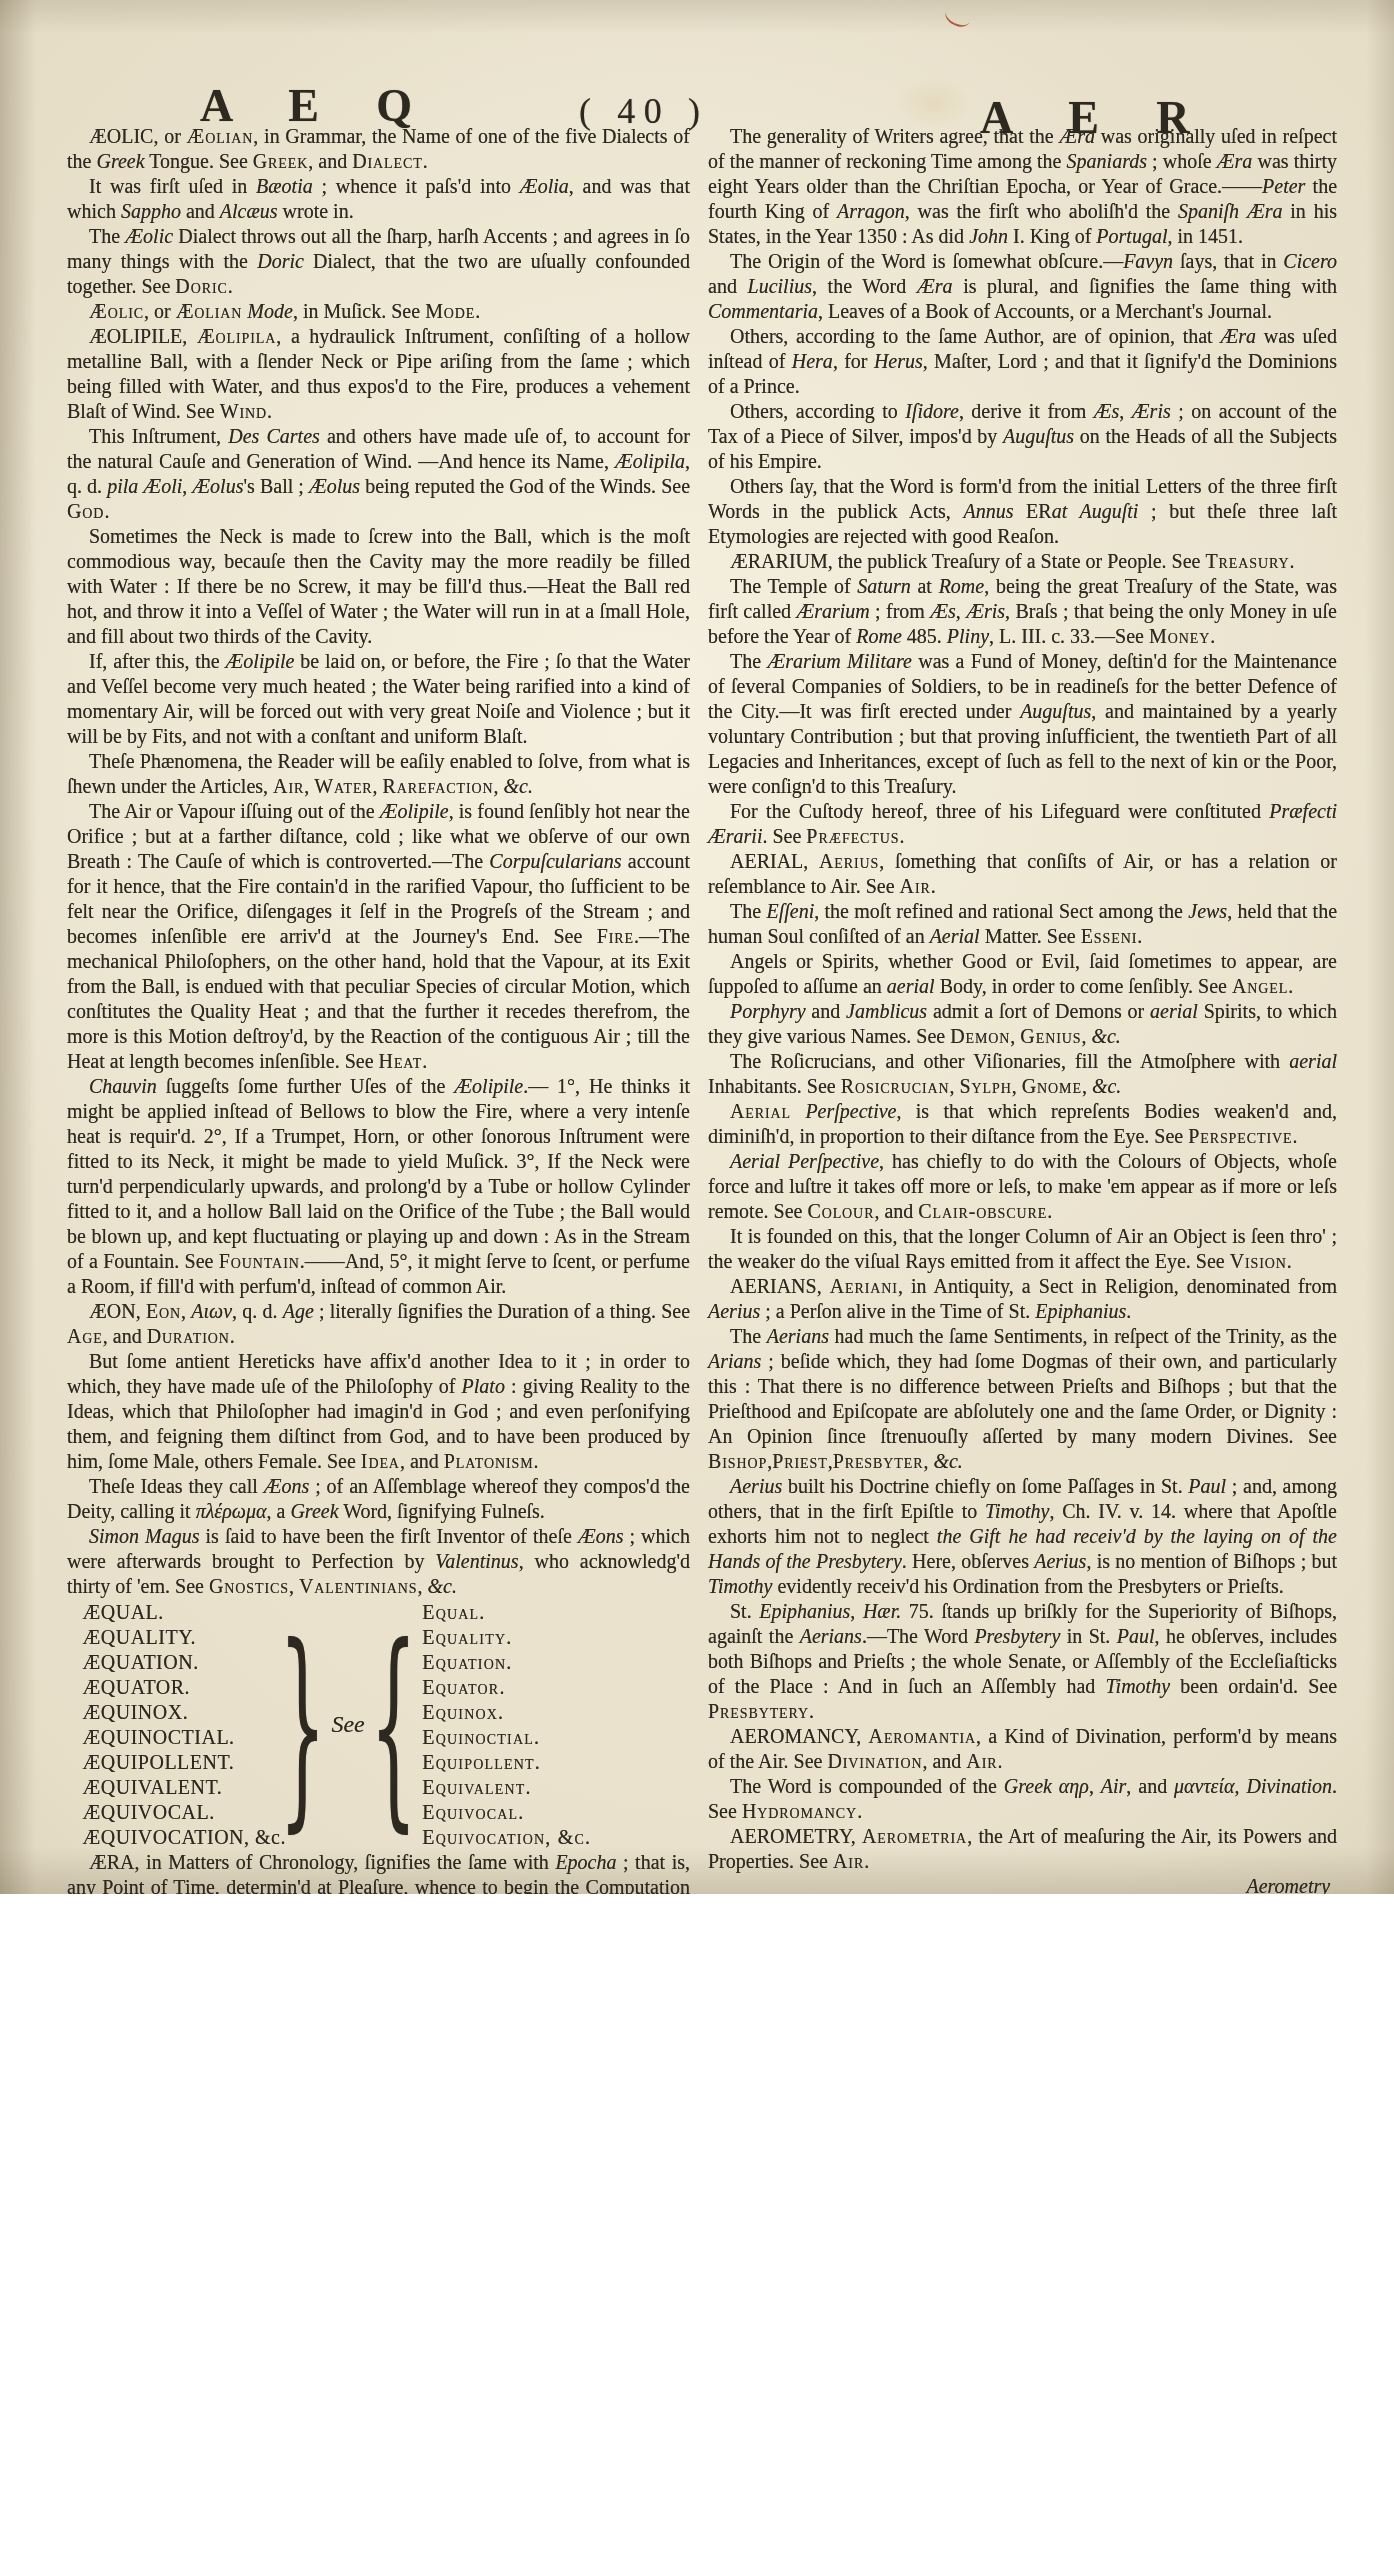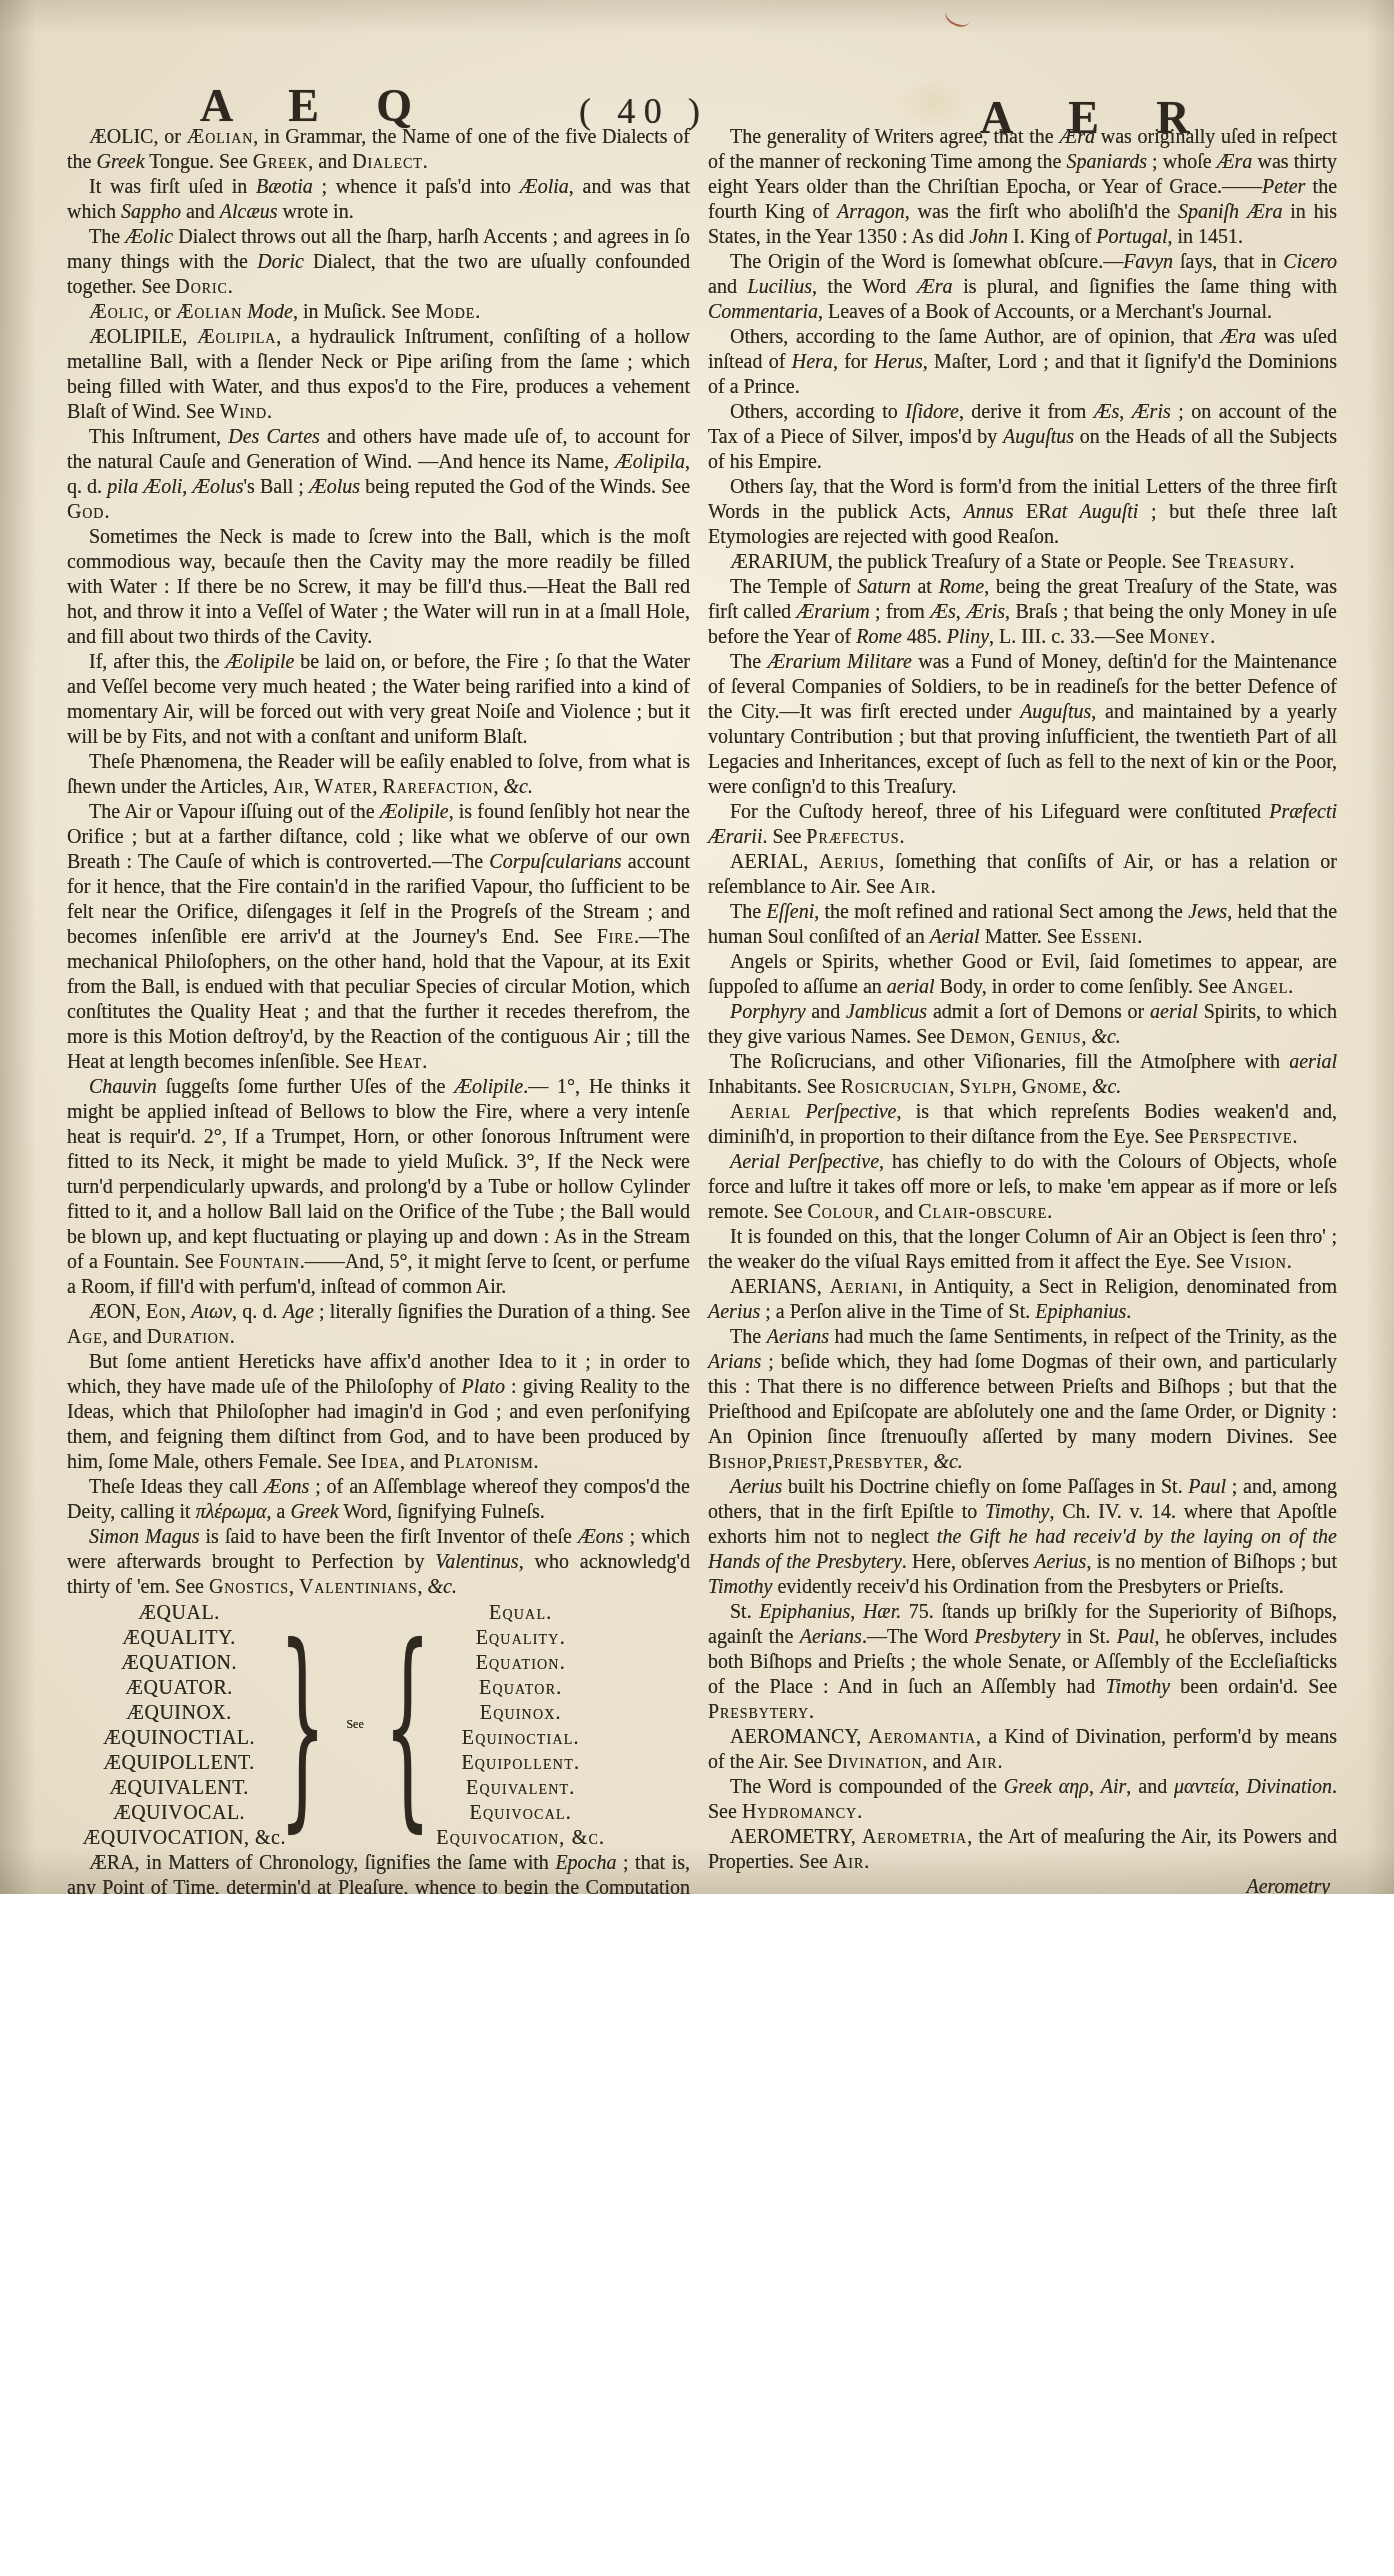--- a/index.html
+++ b/index.html
@@ -45,29 +45,29 @@
   .col-left  { left:67px;  width:623px; }
   .col-right { left:708px; width:629px; }
 
   .para { margin:0; text-indent:1.1em; text-align:justify; }
   .para.cw { text-align:right; text-indent:0; padding-right:6.9px; font-size:20px; }
   .sc { font-variant:small-caps; letter-spacing:0.045em; }
   i { font-style:italic; }
 
   .seetable { display:flex; align-items:center; margin-left:15.5px; }
   .terms { display:flex; flex-direction:column; }
-  .term { line-height:25px; white-space:nowrap; margin:0;text-align:center; }
+  .term { line-height:25px; white-space:nowrap; margin:0; }
   .terms-left { width:193px; }
   .terms-left .term { letter-spacing:0.5px; }
   .terms-right { margin-left:1.7px; }
   .terms-right .term { font-variant:small-caps; letter-spacing:0.06em; }
   .bracewrap { height:251px; display:flex; align-items:center; overflow:visible; margin:0 3.4px; }
   .brace-glyph { font-size:74px; line-height:1; transform:scaleY(2.9); transform-origin:center;
     font-family:"DejaVu Serif",serif; }
-  .see-label { margin:0 17px; font-size:12px; }
+  .see-label { margin:0 2px; font-size:24px;font-style:italic; }
 </style>
 </head>
 <body>
 
 <div class="sheet">
   <div class="vignette"></div>
   <div class="stain stain-red"></div>
   <div class="stain stain-top"></div>
   <div class="stain stain-speck"></div>
   <div class="stain stain-smudge"></div>

